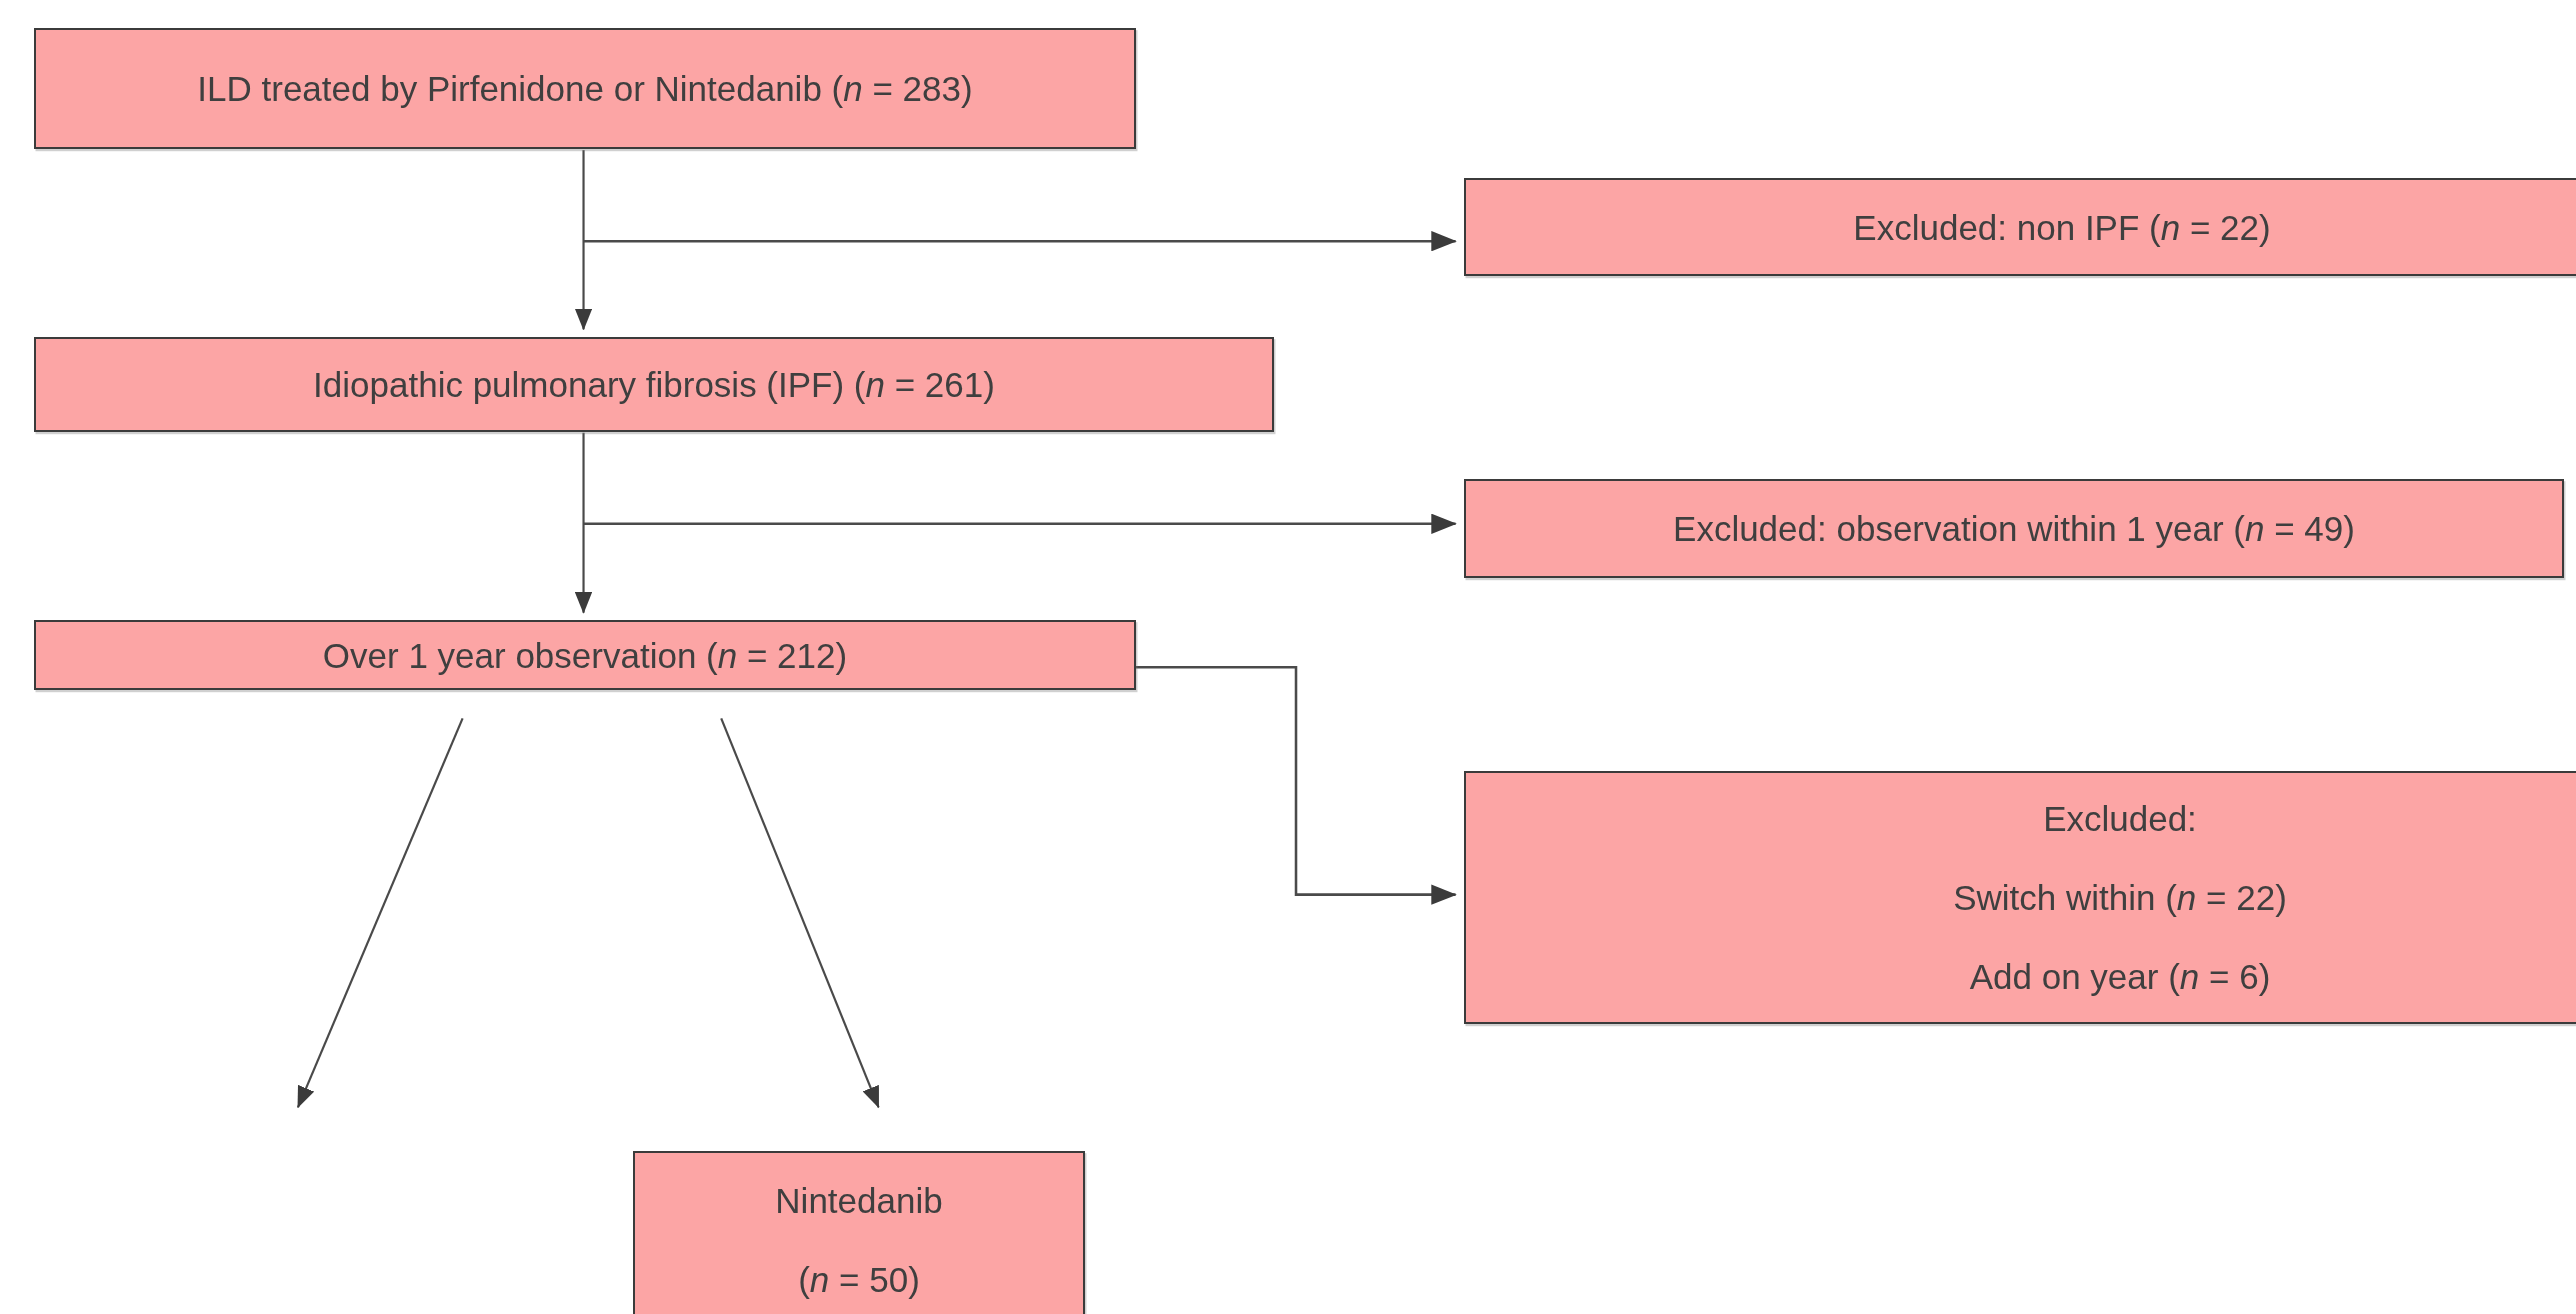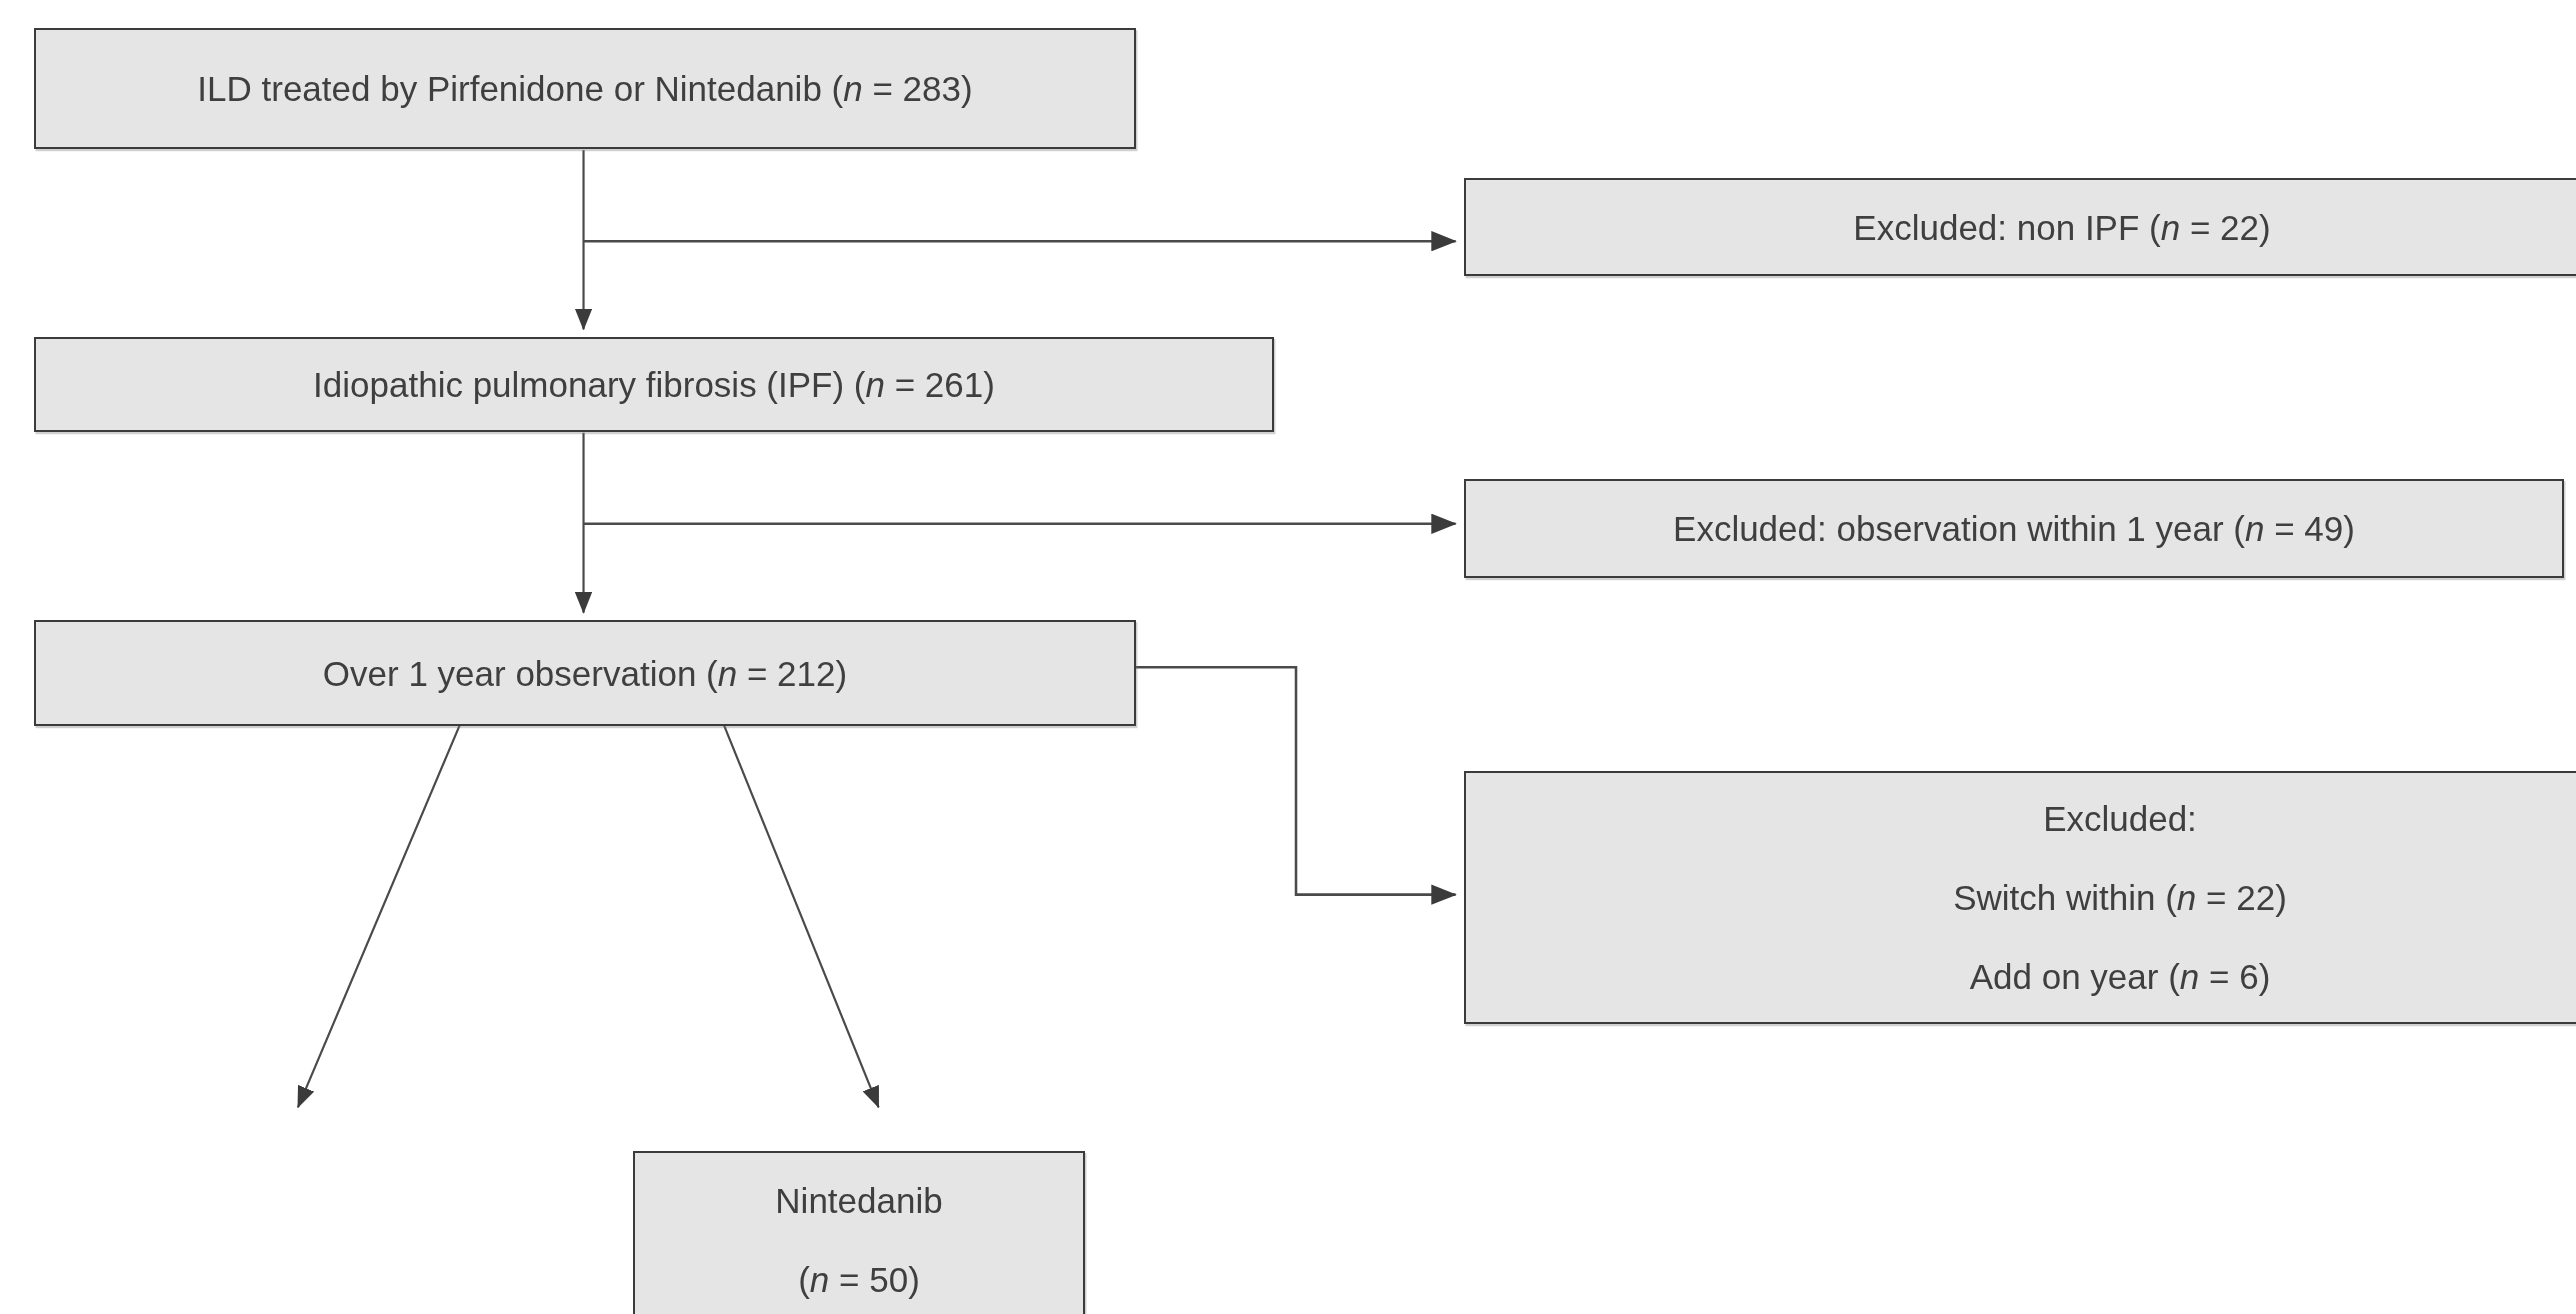--- a/index.html
+++ b/index.html
@@ -21,21 +21,21 @@
   svg.connectors {
     position: absolute;
     left: 0;
     top: 0;
     width: 2576px;
     height: 1315px;
   }
   .box {
     position: absolute;
     box-sizing: border-box;
-    background: #e5e5e5;
+    background: #fca5a5;
     border: 2.2px solid #3b3b3b;
     box-shadow: 1.5px 2.2px 0 rgba(120,120,120,0.35);
     display: flex;
     flex-direction: column;
     align-items: center;
     justify-content: center;
     text-align: right;
   }
   .box p {
     margin: 0;
@@ -45,21 +45,21 @@
     color: #3f3f3f;
   }
   .box i {
     font-style: italic;
   }
   
   #box-ild               { left: 34px;   top: 28px;   width: 1102px; height: 121px; }
   #box-excluded-non-ipf  { left: 1464px; top: 178px;  width: 1196px; height: 98px; }
   #box-ipf               { left: 34px;   top: 337px;  width: 1240px; height: 95px; }
   #box-excluded-obs      { left: 1464px; top: 479px;  width: 1100px; height: 99px; }
-  #box-over-1-year       { left: 34px;   top: 620px;  width: 1102px; height: 106px; }
+  #box-over-1-year       { left: 34px;   top: 620px;  width: 1102px; height: 70px; }
   #box-excluded-switch   { left: 1464px; top: 771px; width: 1312px; height: 253px; }
   #box-pirfenidone       { left: 32px;   top: 1115px; width: 513px;  height: 178px; }
   #box-nintedanib        { left: 633px;  top: 1115px; width: 452px;  height: 178px; margin-top: 36px; }
 </style>
 </head>
 <body>
 
 <div class="canvas">
 
   <svg class="connectors" viewBox="0 0 3536 1805" xmlns="http://www.w3.org/2000/svg">

